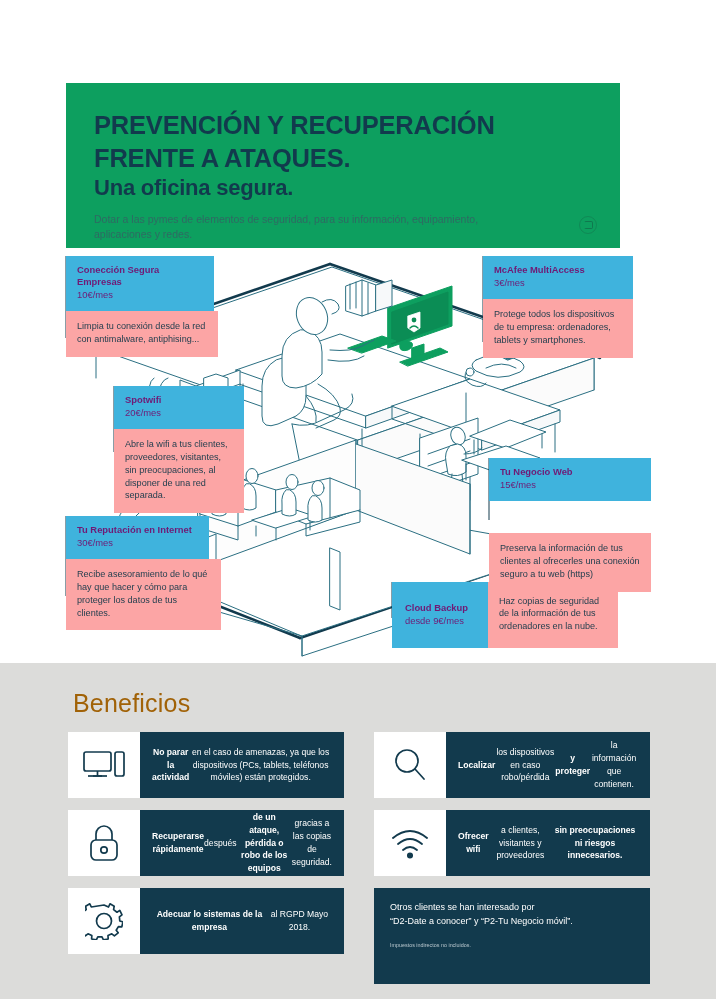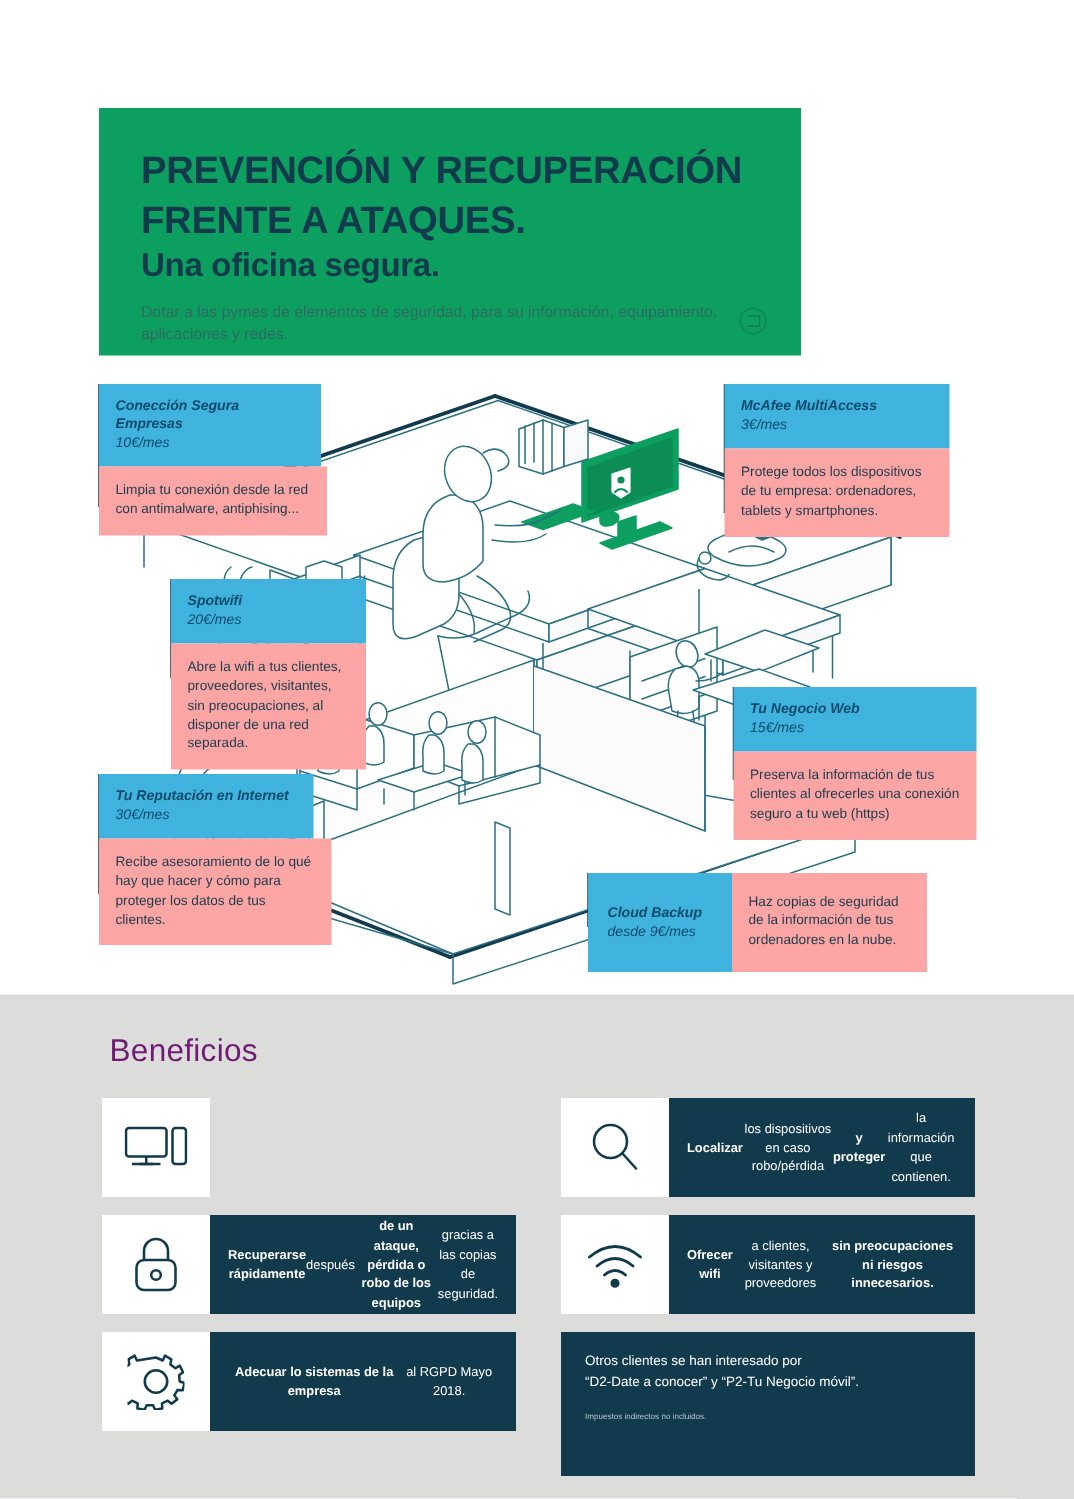--- a/index.html
+++ b/index.html
@@ -6,22 +6,22 @@
   html, body {
     width: 716px; height: 999px;
     background: #ffffff;
     font-family: "Liberation Sans", sans-serif;
     overflow: hidden;
   }
   .page { position: relative; width: 716px; height: 999px; background: #ffffff; }
 
   
   .hero {
-    position: absolute; left: 66px; top: 72px;
-    width: 468px; height: 165px;
+    position: absolute; left: 66px; top: 83px;
+    width: 554px; height: 165px;
     background: #0d9f5f;
     padding: 26px 30px 0 28px;
   }
   .hero h1 {
     color: #123a4d; font-size: 25.5px; font-weight: bold;
     line-height: 1.28; letter-spacing: -0.2px;
   }
   .hero h2 {
     color: #123a4d; font-size: 22px; font-weight: bold;
     line-height: 1.3; margin-top: 0; letter-spacing: -0.2px;
@@ -41,56 +41,55 @@
     border: 1.6px solid rgba(18,75,58,.45); border-left-color: transparent;
   }
 
   
   .stage { position: absolute; left: 0; top: 238px; width: 716px; height: 425px; }
   .stage svg { position: absolute; left: 0; top: 0; }
 
   
   .callout { position: absolute; }
   .callout .head {
-    background: #3fb3dd; color: #0c4a6e;
+    background: #3fb3dd; color: #701a75;
     padding: 8px 11px 9px 11px;
-    font-style: italic;
   }
   .callout .head .title { font-size: 9.4px; font-weight: bold; line-height: 1.3; }
   .callout .head .price { font-size: 9.4px; font-weight: normal; line-height: 1.45; }
   .callout .body {
     background: #fca5a5; color: #1d3c4c;
     padding: 9px 11px 11px 11px; font-size: 9.1px; line-height: 1.42;
   }
   .callout.inline { display: flex; }
   .callout.inline .head { padding: 20px 13px; display: flex; flex-direction: column; justify-content: center; }
   .callout.inline .body { display: flex; flex-direction: column; justify-content: center; }
 
   #co-conexion { left: 66px; top: 18px;  width: 148px; }
   #co-conexion .body { width: 152px; }
   #co-mcafee   { left: 483px; top: 18px; width: 150px; }
   #co-mcafee .body { width: 150px; }
   #co-spotwifi { left: 114px; top: 148px; width: 130px; }
   #co-spotwifi .body { width: 130px; }
   #co-negocio  { left: 489px; top: 220px; width: 162px; }
-  #co-negocio .body { width: 162px; }
+  #co-negocio .body { width: 162px; margin-top: 32px; }
   #co-reputacion { left: 66px; top: 278px; width: 143px; }
   #co-reputacion .body { width: 155px; }
   #co-cloud { left: 392px; top: 344px; }
   #co-cloud .head { width: 96px; }
   #co-cloud .body { width: 130px; }
 
   
   .benefits {
     position: absolute; left: 0; top: 663px; width: 716px; height: 336px;
     background: #dcdcda;
   }
   .benefits h3 {
     position: absolute; left: 73px; top: 26px;
-    font-size: 21px; font-weight: normal; color: #701a75; letter-spacing: .2px;
+    font-size: 25px; font-weight: normal; color: #a16207; letter-spacing: .2px;
   }
   .grid {
     position: absolute; left: 68px; top: 69px;
     width: 582px;
     display: grid; grid-template-columns: 276px 276px; gap: 12px 30px;
   }
   .bcard { display: flex; height: 66px; }
   .bcard .ico {
     width: 72px; background: #ffffff;
     display: flex; align-items: center; justify-content: center; flex: none;
@@ -352,20 +351,24 @@
 
       <div class="bcard">
         <div class="ico">
           <svg width="42" height="30" viewBox="0 0 42 30" fill="none" stroke="#123a4d" stroke-width="1.7" stroke-linejoin="round">
             <rect x="1" y="2" width="27" height="19" rx="2"></rect>
             <path d="M10 26 L19 26 M14.5 21 L14.5 26"></path>
             <path d="M5 26 L24 26"></path>
             <rect x="32" y="2" width="9" height="24" rx="2"></rect>
           </svg>
         </div>
+        <div class="txt">
+            <b>No parar la actividad</b>
+            <span> en el caso de amenazas, ya que los dispositivos (PCs, tablets, teléfonos móviles) están protegidos.</span>
+          </div>
       </div>
 
       <div class="bcard">
         <div class="ico">
           <svg width="36" height="36" viewBox="0 0 36 36" fill="none" stroke="#123a4d" stroke-width="1.7" stroke-linecap="round">
             <circle cx="15" cy="14" r="11"></circle>
             <path d="M23 22 L32 32"></path>
           </svg>
         </div>
         <div class="txt">

